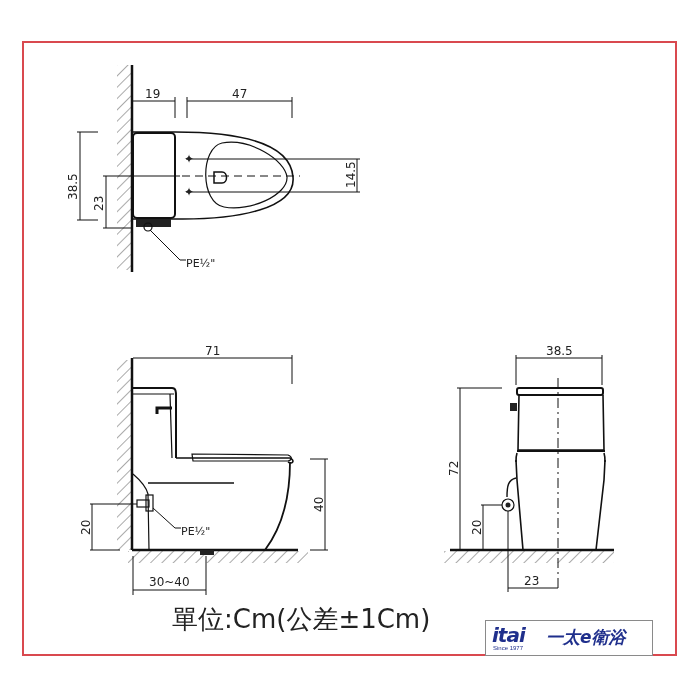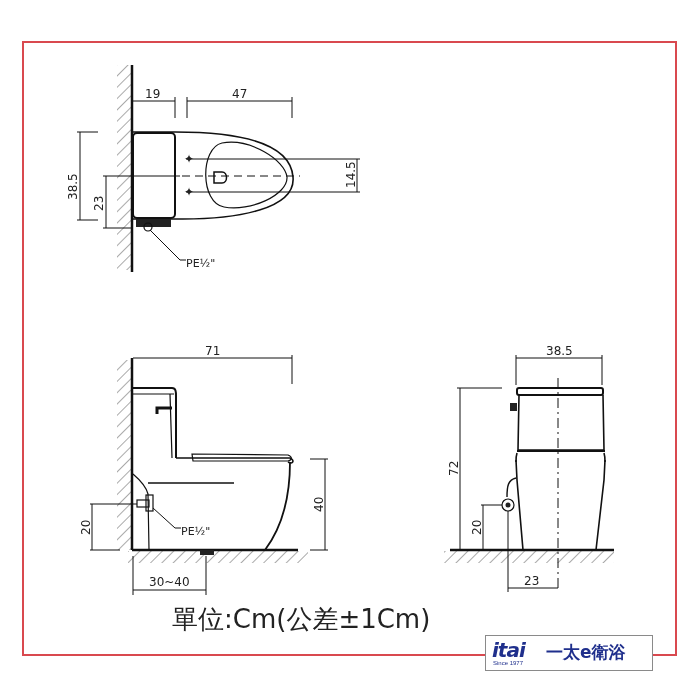--- a/index.html
+++ b/index.html
@@ -1,24 +1,24 @@
 <!DOCTYPE html>
 <html><head>
 <meta charset="utf-8">
 <style>
   html,body{margin:0;padding:0;background:#ffffff;}
   body{width:700px;height:700px;position:relative;overflow:hidden;font-family:"DejaVu Sans","Liberation Sans",sans-serif;}
   .frame{position:absolute;left:22px;top:41px;width:655px;height:615px;border:2px solid #d9494f;box-sizing:border-box;}
   svg.drawing{position:absolute;left:0;top:0;}
   svg text{font-family:"DejaVu Sans","Liberation Sans",sans-serif;fill:#222;}
   .unit{position:absolute;left:172px;top:602px;font-size:26px;color:#222;font-family:"DejaVu Sans","Liberation Sans",sans-serif;letter-spacing:0px;}
-  .logo{position:absolute;left:485px;top:620px;width:168px;height:36px;border:1px solid #8a8a8a;background:#fff;box-sizing:border-box;margin-top:15px;}
+  .logo{position:absolute;left:485px;top:620px;width:168px;height:36px;border:1px solid #8a8a8a;background:#fff;box-sizing:border-box;}
   .logo .brand{position:absolute;left:6px;top:2px;font-size:20px;font-weight:bold;font-style:italic;color:#1f2f8c;font-family:"DejaVu Sans","Liberation Sans",sans-serif;letter-spacing:-1px;}
   .logo .since{position:absolute;left:7px;top:24px;font-size:6px;color:#1f2f8c;font-family:"Liberation Sans",sans-serif;}
-  .logo .cname{position:absolute;left:60px;top:5px;font-size:17px;font-weight:bold;color:#1f2f8c;font-family:"DejaVu Sans",sans-serif;}
+  .logo .cname{position:absolute;left:60px;top:5px;font-size:17px;font-weight:bold;color:#1f2f8c;font-family:"DejaVu Sans",sans-serif;font-style:italic;}
 </style>
 </head>
 <body>
 
 <div class="frame"></div>
 
 <svg class="drawing" width="700" height="700" viewBox="0 0 700 700">
   <defs>
     <pattern id="hatch" width="8" height="8" patternUnits="userSpaceOnUse" patternTransform="rotate(45)">
       <line x1="0" y1="0" x2="0" y2="8" stroke="#555" stroke-width="1"></line>

